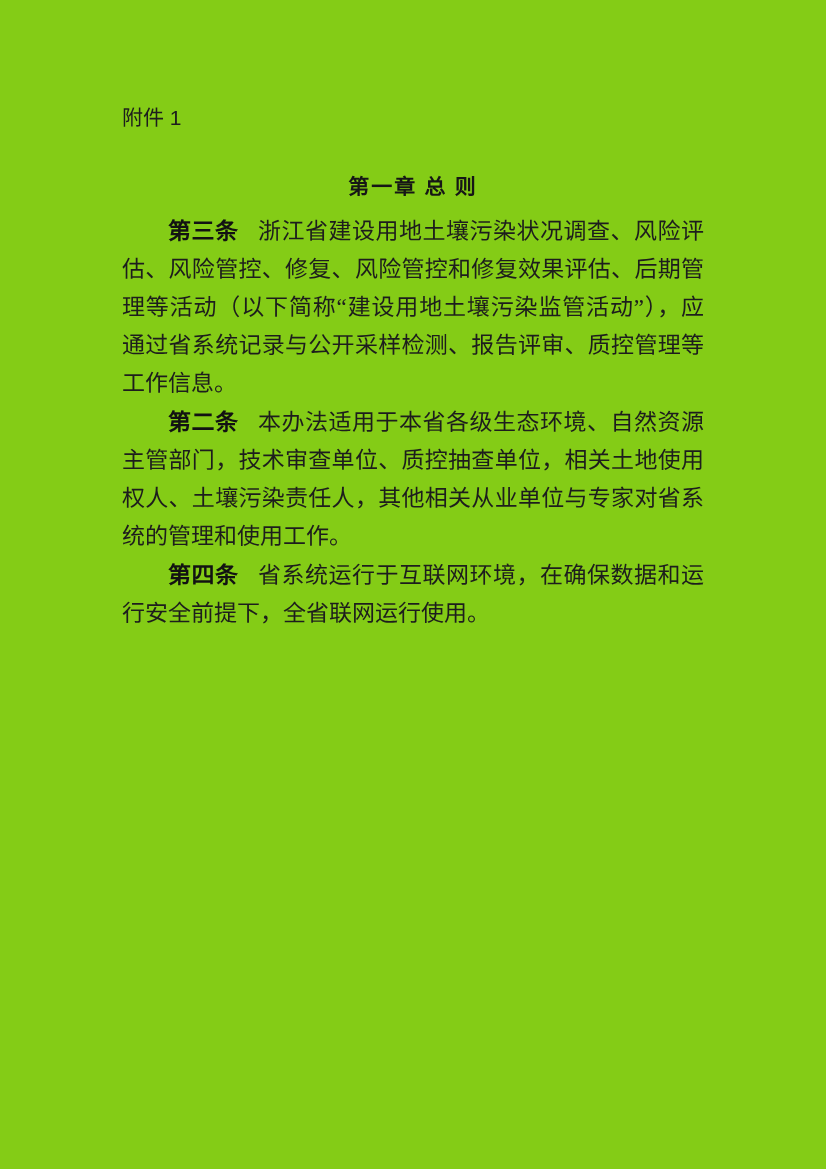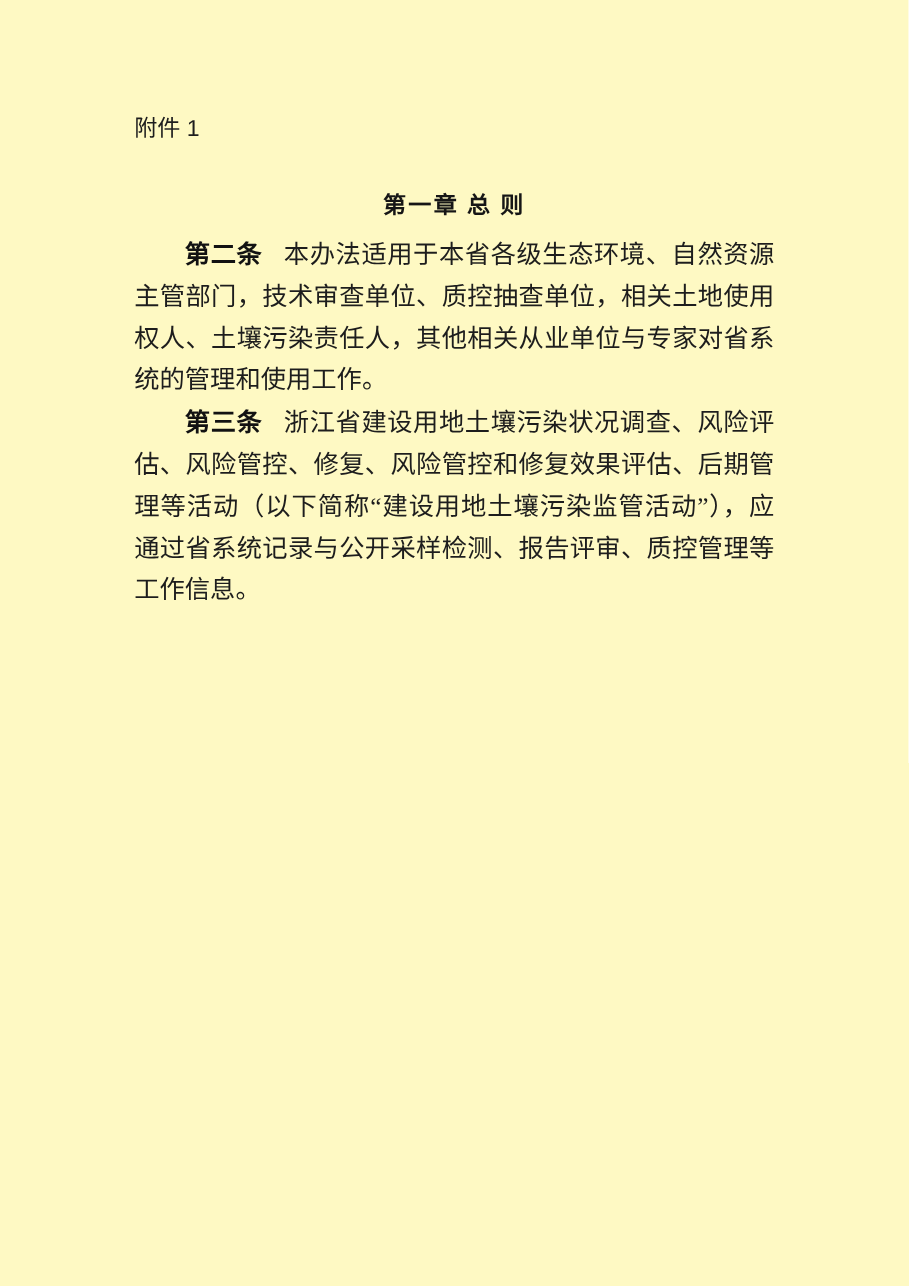--- a/index.html
+++ b/index.html
@@ -6,21 +6,21 @@
   html, body {
     margin: 0;
     padding: 0;
     background: #ffffff;
   }
   .page {
     position: relative;
     width: 826px;
     height: 1169px;
     margin: 0 auto;
-    background: #fef9c3;
+    background: #84cc16;
     color: #1d1d1d;
     box-sizing: border-box;
     padding: 104px 122px 0 122px;
     font-family: "Liberation Serif", serif;
     overflow: hidden;
   }
   .attachment {
     font-size: 21px;
     line-height: 28px;
     font-family: "Liberation Sans", sans-serif;
@@ -69,16 +69,17 @@
 </head>
 <body>
 
 <div class="page">
   <div class="attachment">附件 1</div>
 
 
   <h2 class="chapter">第一章 总 则</h2>
 
   <div class="articles" id="articles">
+      <p class="article"><span class="article-label">第三条</span><span class="article-text">浙江省建设用地土壤污染状况调查、风险评估、风险管控、修复、风险管控和修复效果评估、后期管理等活动（以下简称“建设用地土壤污染监管活动”），应通过省系统记录与公开采样检测、报告评审、质控管理等工作信息。</span></p>
       <p class="article"><span class="article-label">第二条</span><span class="article-text">本办法适用于本省各级生态环境、自然资源主管部门，技术审查单位、质控抽查单位，相关土地使用权人、土壤污染责任人，其他相关从业单位与专家对省系统的管理和使用工作。</span></p>
-      <p class="article"><span class="article-label">第三条</span><span class="article-text">浙江省建设用地土壤污染状况调查、风险评估、风险管控、修复、风险管控和修复效果评估、后期管理等活动（以下简称“建设用地土壤污染监管活动”），应通过省系统记录与公开采样检测、报告评审、质控管理等工作信息。</span></p>
+      <p class="article"><span class="article-label">第四条</span><span class="article-text">省系统运行于互联网环境，在确保数据和运行安全前提下，全省联网运行使用。</span></p>
     </div>
 </div>
 
 </body></html>

